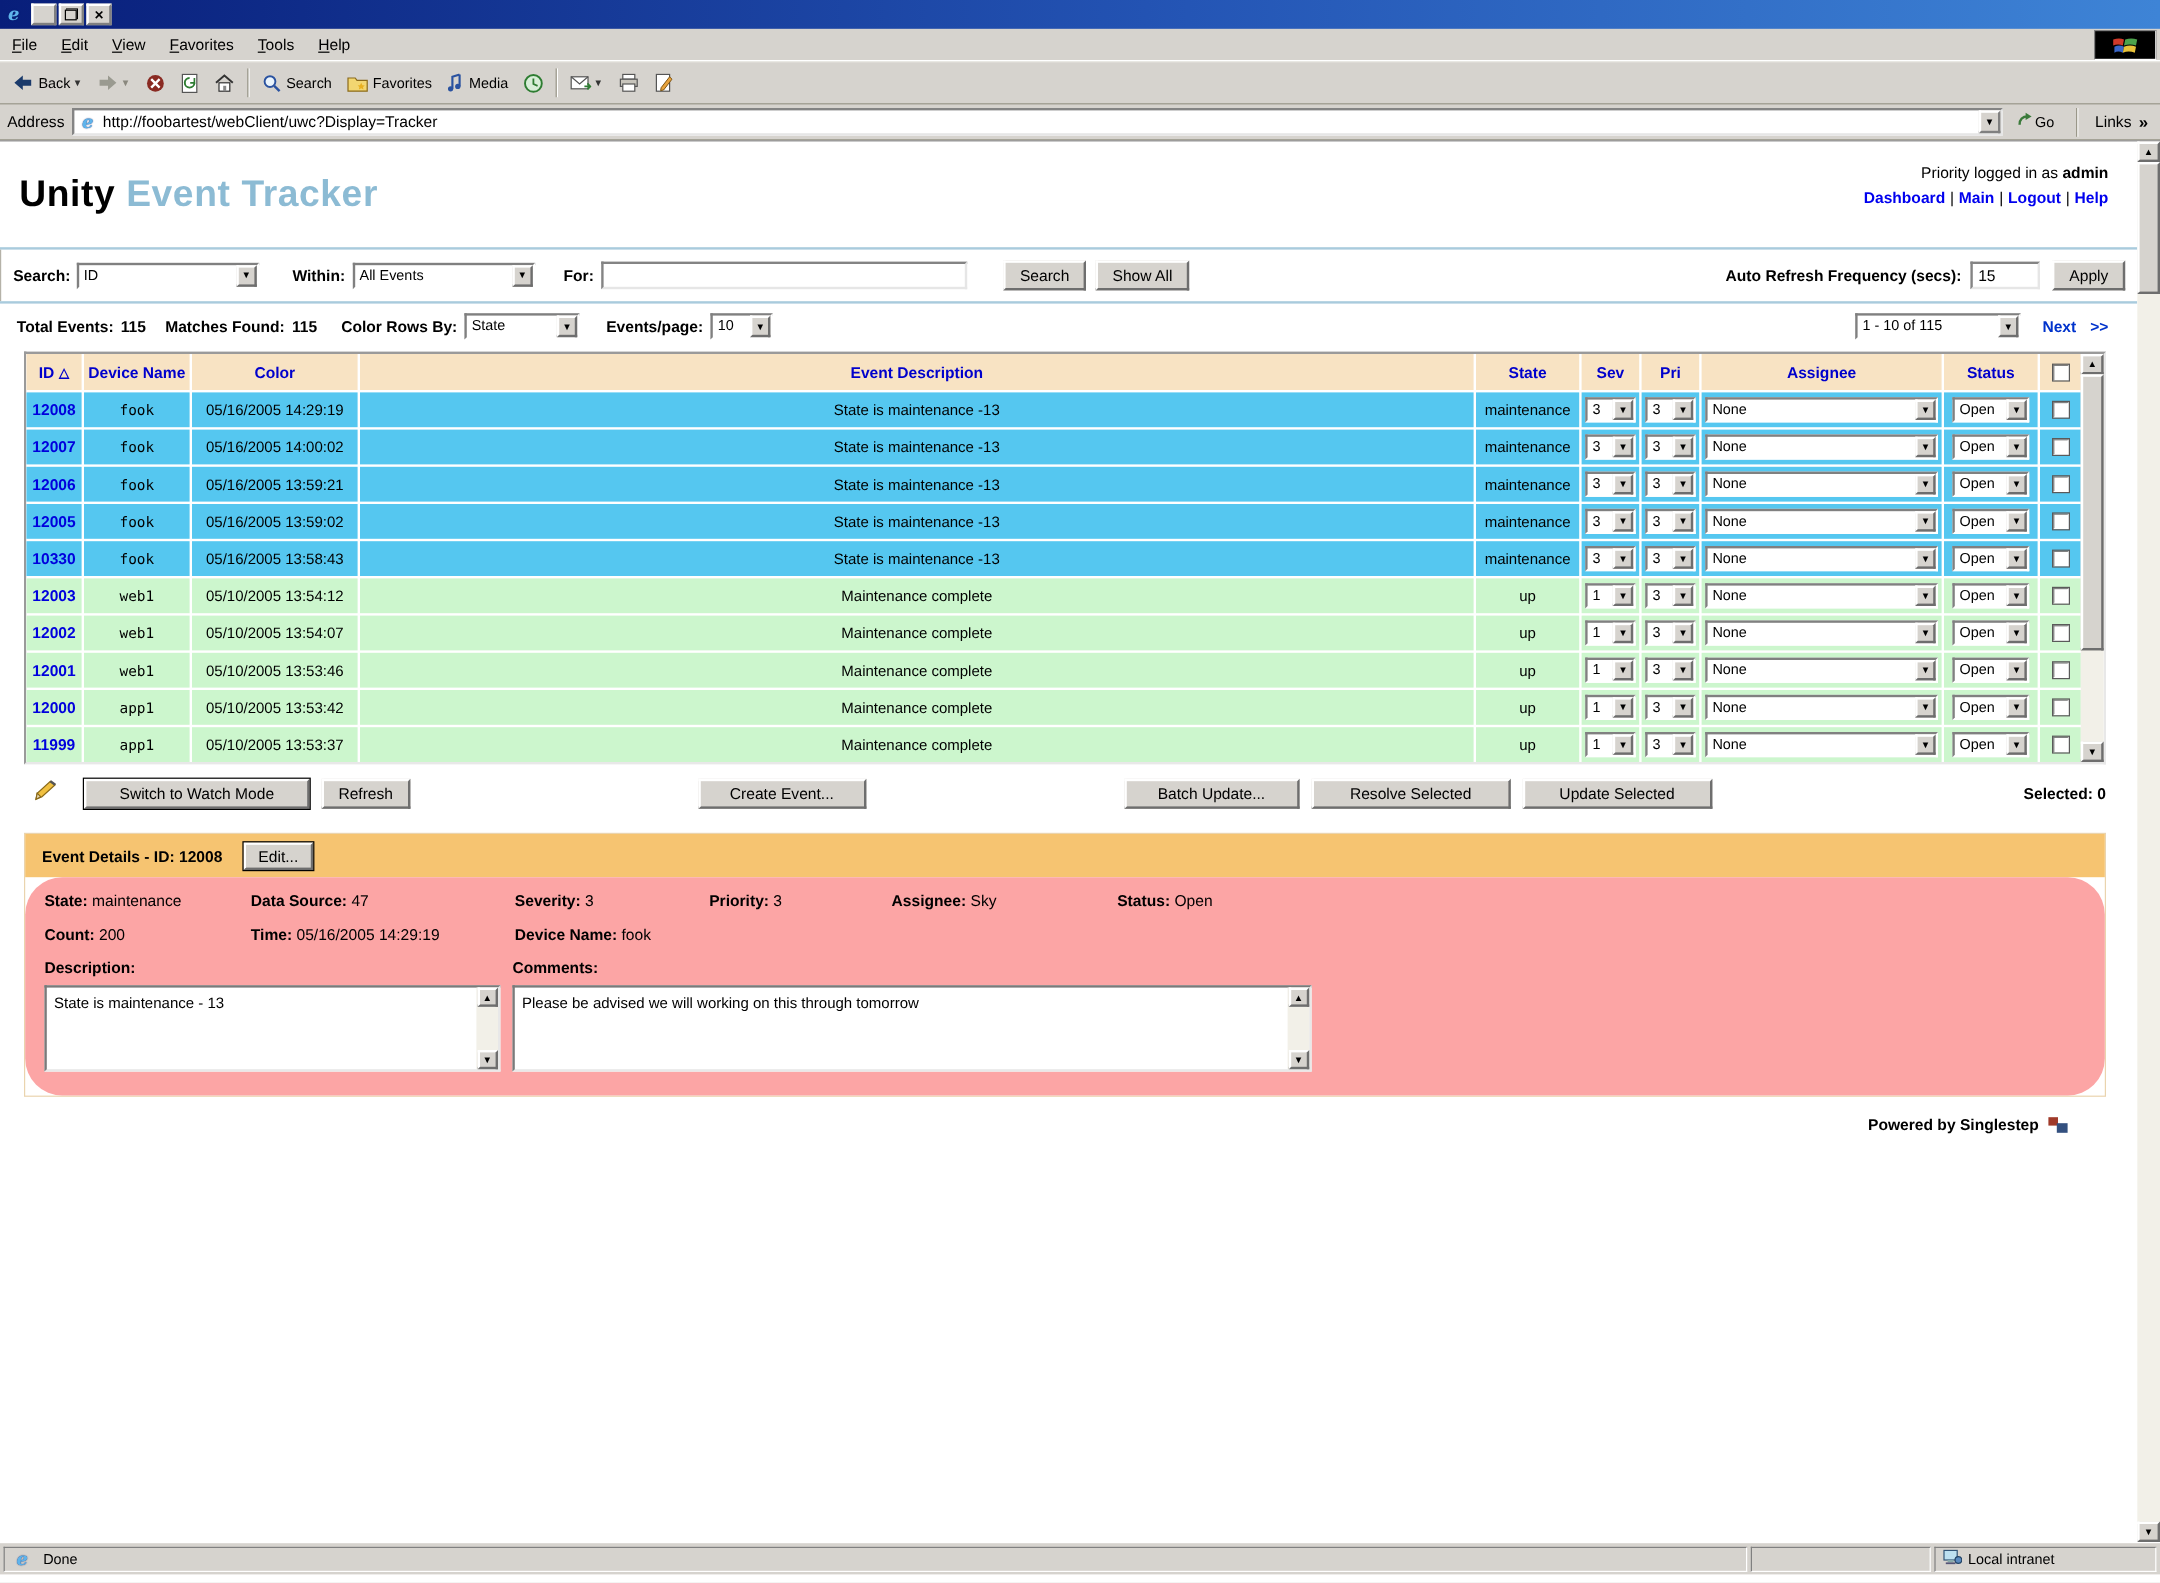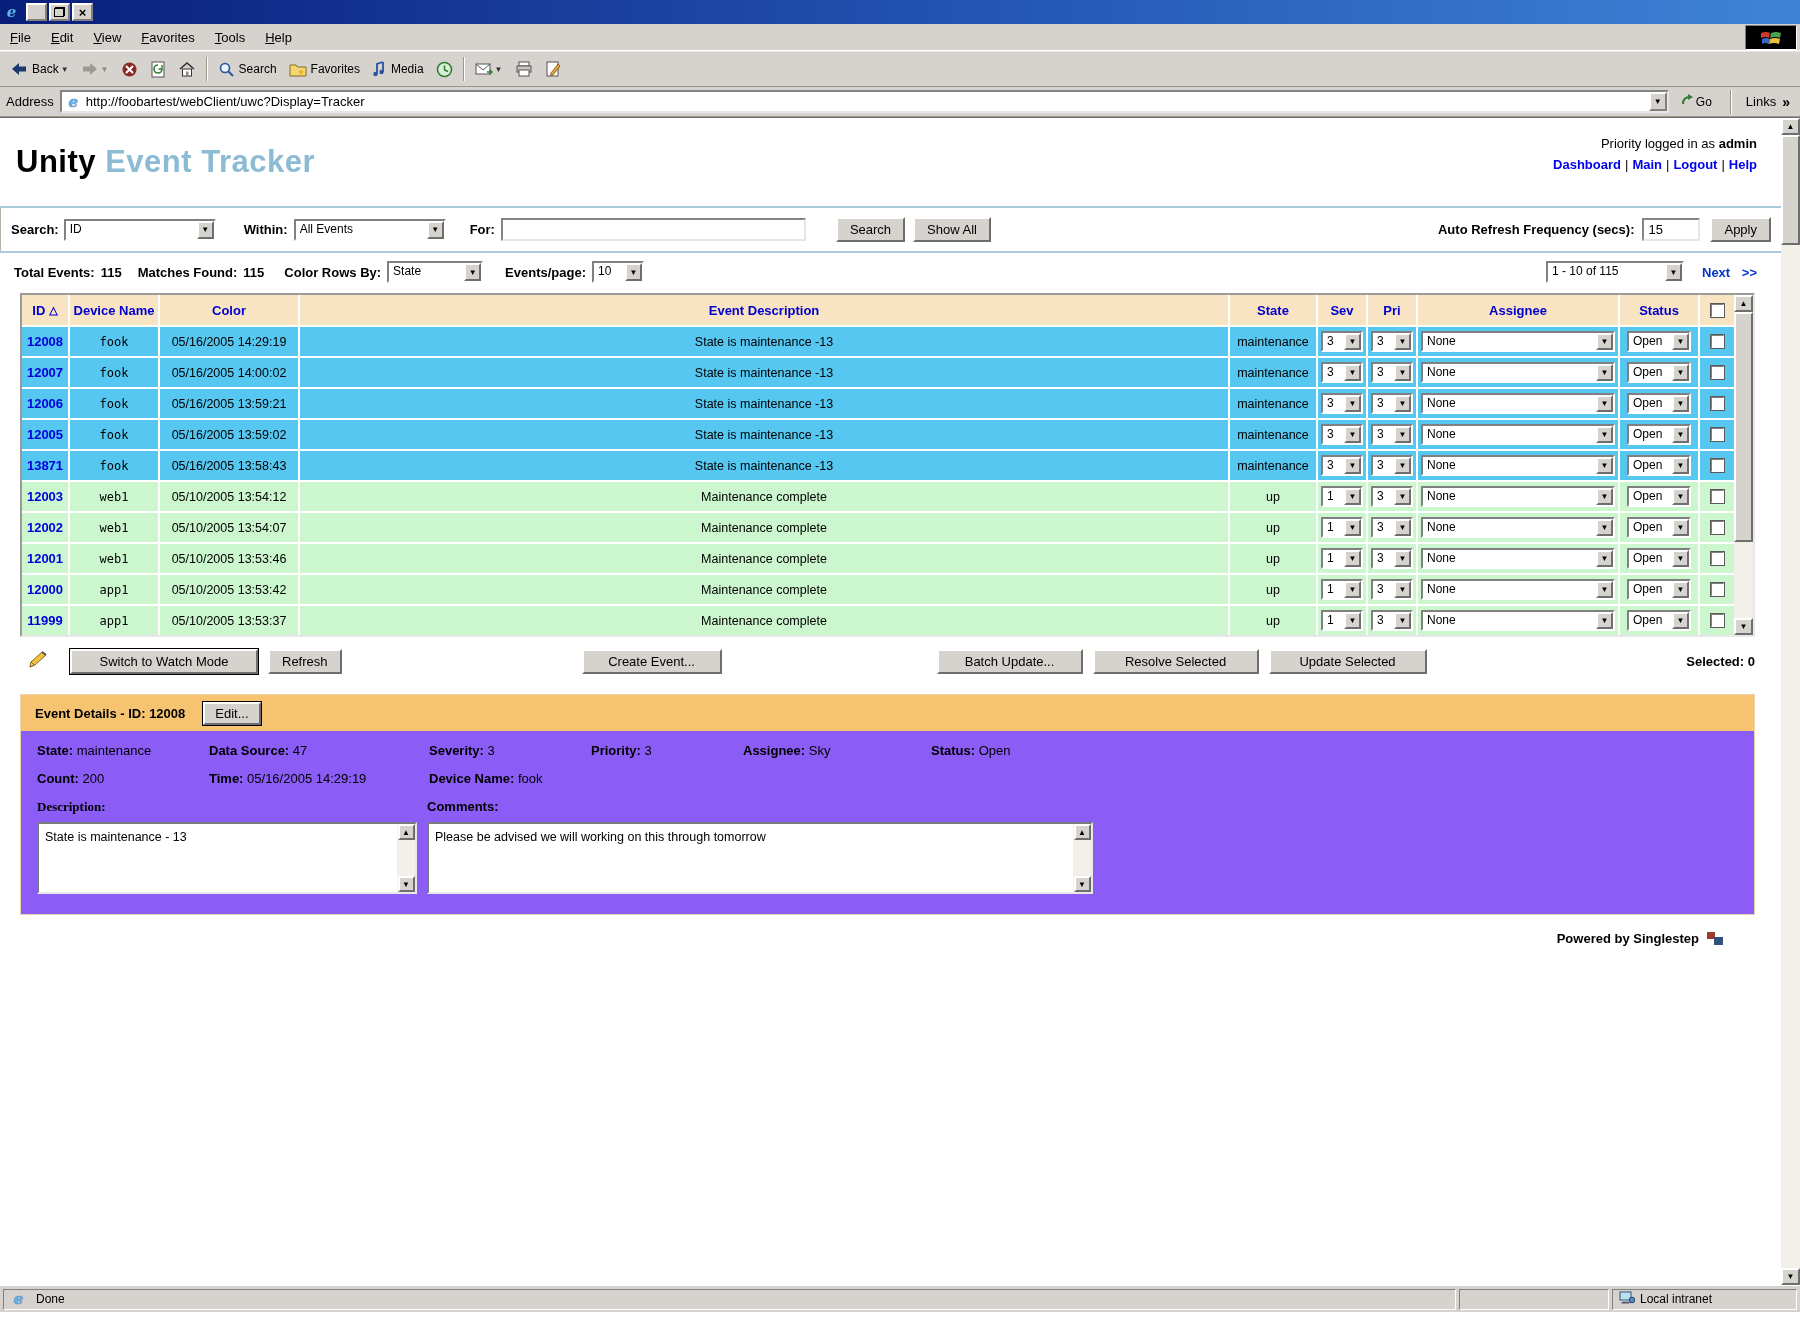--- a/index.html
+++ b/index.html
@@ -111,21 +111,21 @@
   .t-scroll { width:19px; background:#F2F0E8; display:flex; flex-direction:column; align-items:center; }
 
   
   .actions { display:flex; align-items:center; padding:12px 26px 10px 26px; }
   .actions .btn { margin-right:10px; }
 
   
   .details { margin:10px 26px 0 20px; border:1px solid #EAD4AE; }
   .d-head { background:#F6C471; height:36px; display:flex; align-items:center; padding:0 14px; gap:18px; }
   .d-title { font-weight:bold; font-size:13px; }
-  .d-body { background:#8b5cf6; padding:12px 24px 20px 16px; }
+  .d-body { background:#fca5a5; padding:12px 24px 20px 16px;border-radius:31px; }
   .d-row { display:flex; font-size:13px; margin-bottom:13px; }
   .d-cell { white-space:nowrap; }
   .d-c1 { width:172px; } .d-c2 { width:220px; } .d-c3 { width:162px; }
   .d-c4 { width:152px; } .d-c5 { width:188px; }
   .d-textlabels { display:flex; font-size:13px; font-weight:bold; margin-bottom:7px; }
   .d-textareas { display:flex; gap:10px; }
   .tbox { background:#fff; border:2px solid; border-color:#7A7A7A #E8E8E8 #E8E8E8 #7A7A7A; height:72px;
           display:flex; }
   .tbox .txt { flex:1; font-size:12.5px; padding:6px 6px; }
   .tb-scroll { width:18px; background:#F2F0E8; display:flex; flex-direction:column; align-items:center; }
@@ -527,21 +527,21 @@
       <span class="sel row-sel status-sel">
                     <span class="val">Open</span>
                     <span class="arw"></span>
                   </span>
     </span>
     <span class="dcell">
                   <span class="cb"></span>
                 </span>
   </div>
               <div class="t-row" style="--row-bg: #55C7F0;">
-    <span class="dcell id">13871</span>
+    <span class="dcell id">10330</span>
     <span class="dcell device">fook</span>
     <span class="dcell">05/16/2005 13:58:43</span>
     <span class="dcell">State is maintenance -13</span>
     <span class="dcell">maintenance</span>
     <span class="dcell">
       <span class="sel row-sel mini-sel">
                     <span class="val">3</span>
                     <span class="arw"></span>
                   </span>
     </span>
@@ -780,21 +780,21 @@
             <span class="d-cell d-c4"><b>Priority:</b> <span>3</span></span>
             <span class="d-cell d-c5"><b>Assignee:</b> <span>Sky</span></span>
             <span class="d-cell"><b>Status:</b> <span>Open</span></span>
           </div>
           <div class="d-row">
             <span class="d-cell d-c1"><b>Count:</b> <span>200</span></span>
             <span class="d-cell d-c2"><b>Time:</b> <span>05/16/2005 14:29:19</span></span>
             <span class="d-cell"><b>Device Name:</b> <span>fook</span></span>
           </div>
           <div class="d-textlabels">
-            <span style="width:390px;font-family:Liberation Serif, serif;">Description:</span>
+            <span style="width:390px;">Description:</span>
             <span>Comments:</span>
           </div>
           <div class="d-textareas">
             <div class="tbox desc-box">
               <span class="txt">State is maintenance - 13</span>
               <span class="tb-scroll">
                 <span class="sarrow up"></span>
                 <span class="strack"></span>
                 <span class="sarrow dn"></span>
               </span>

